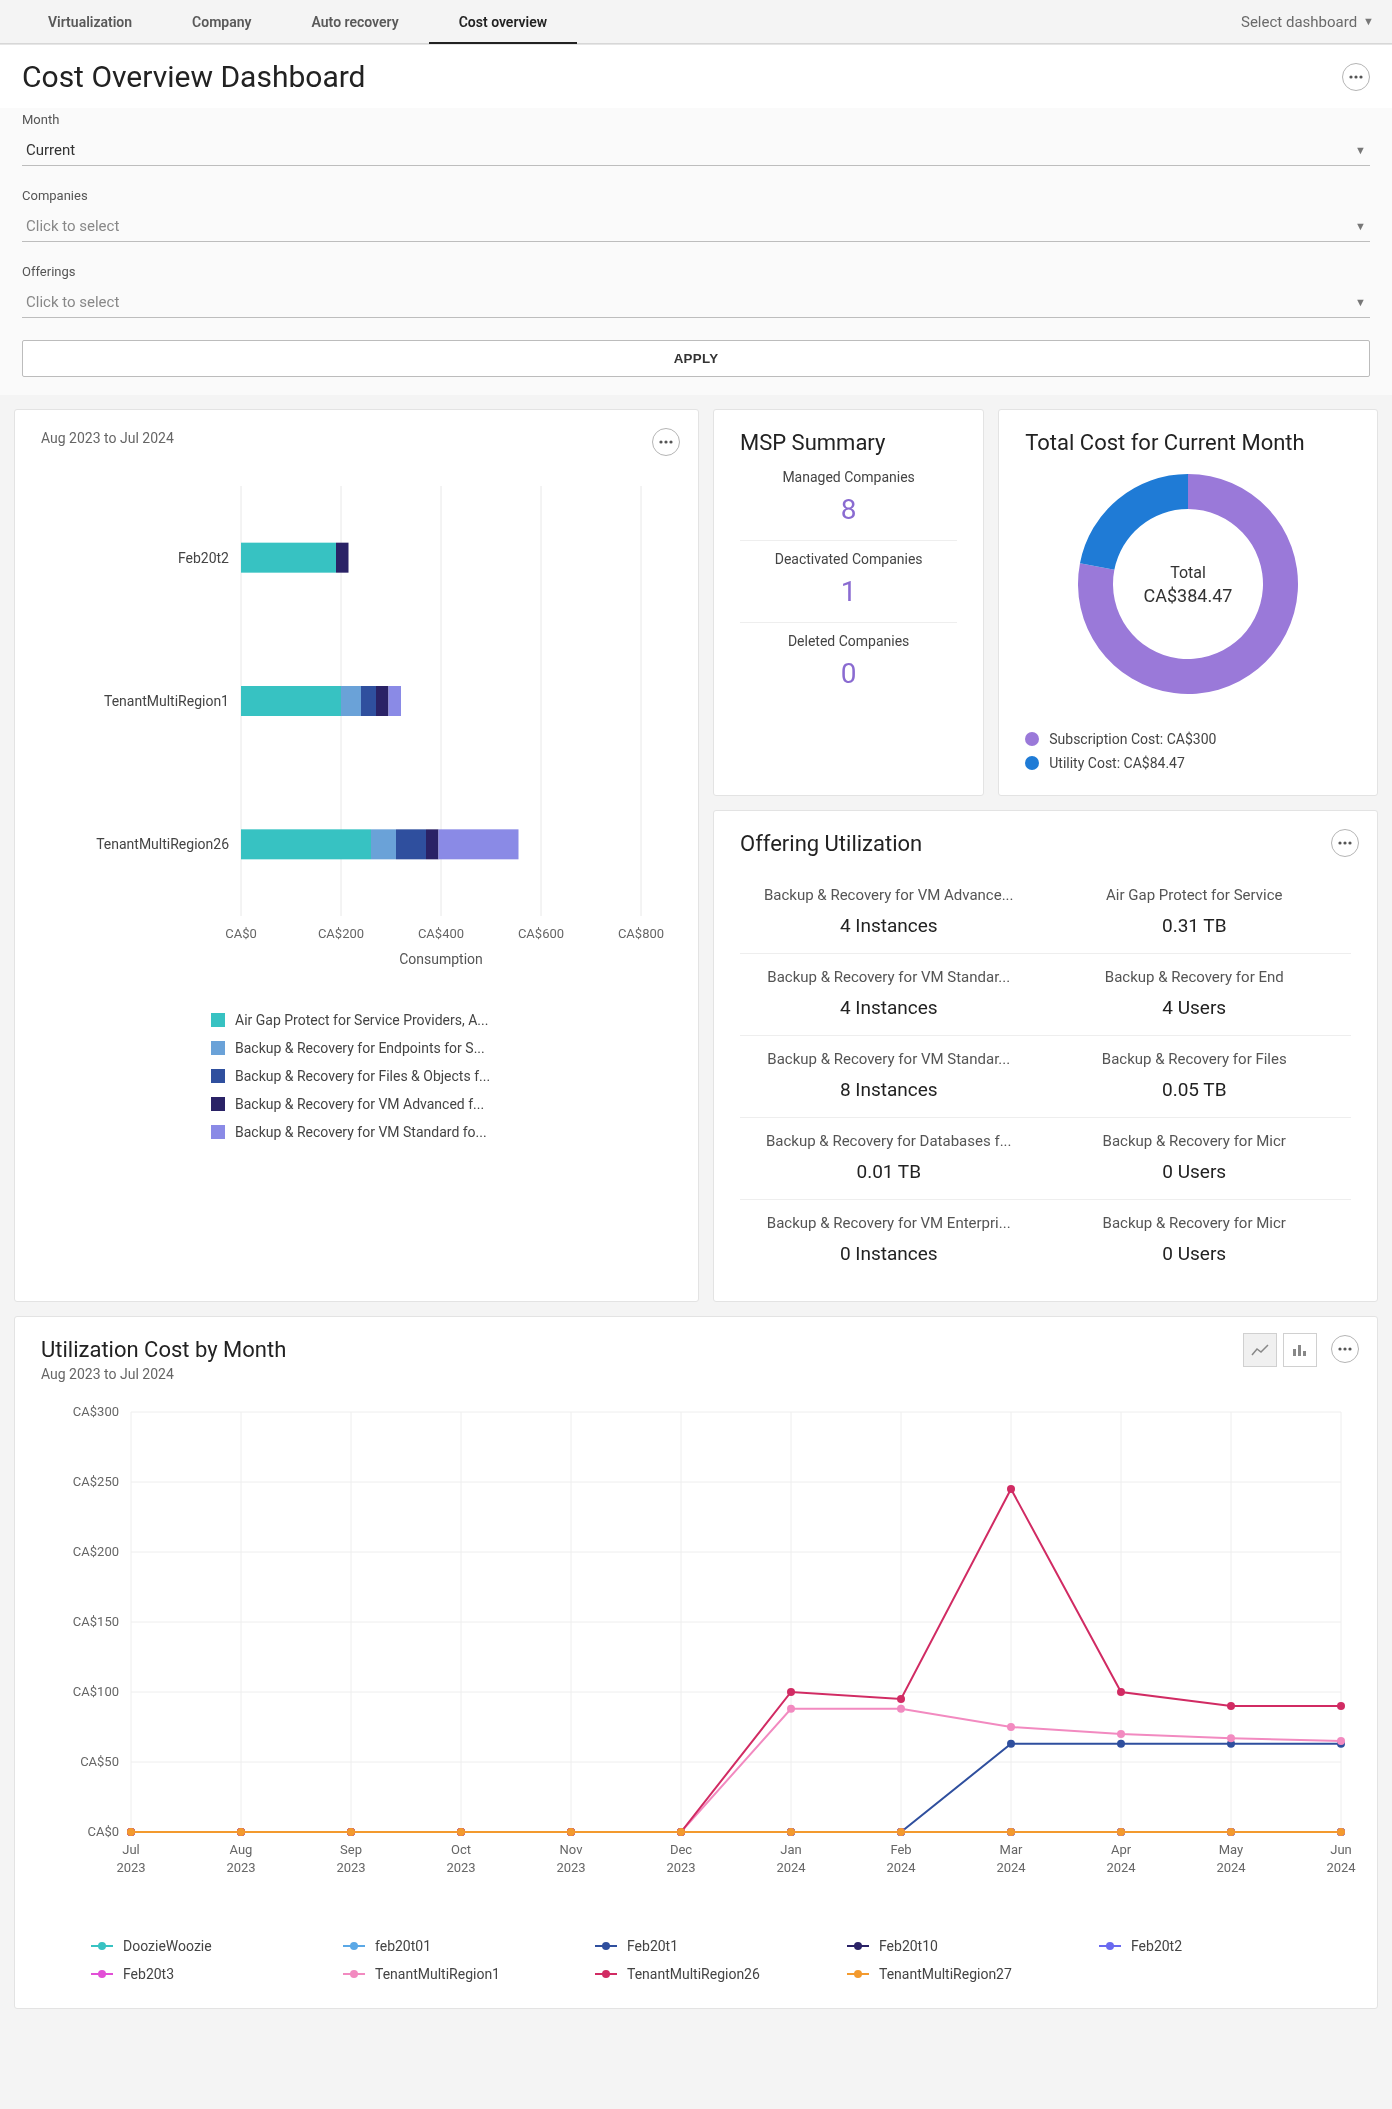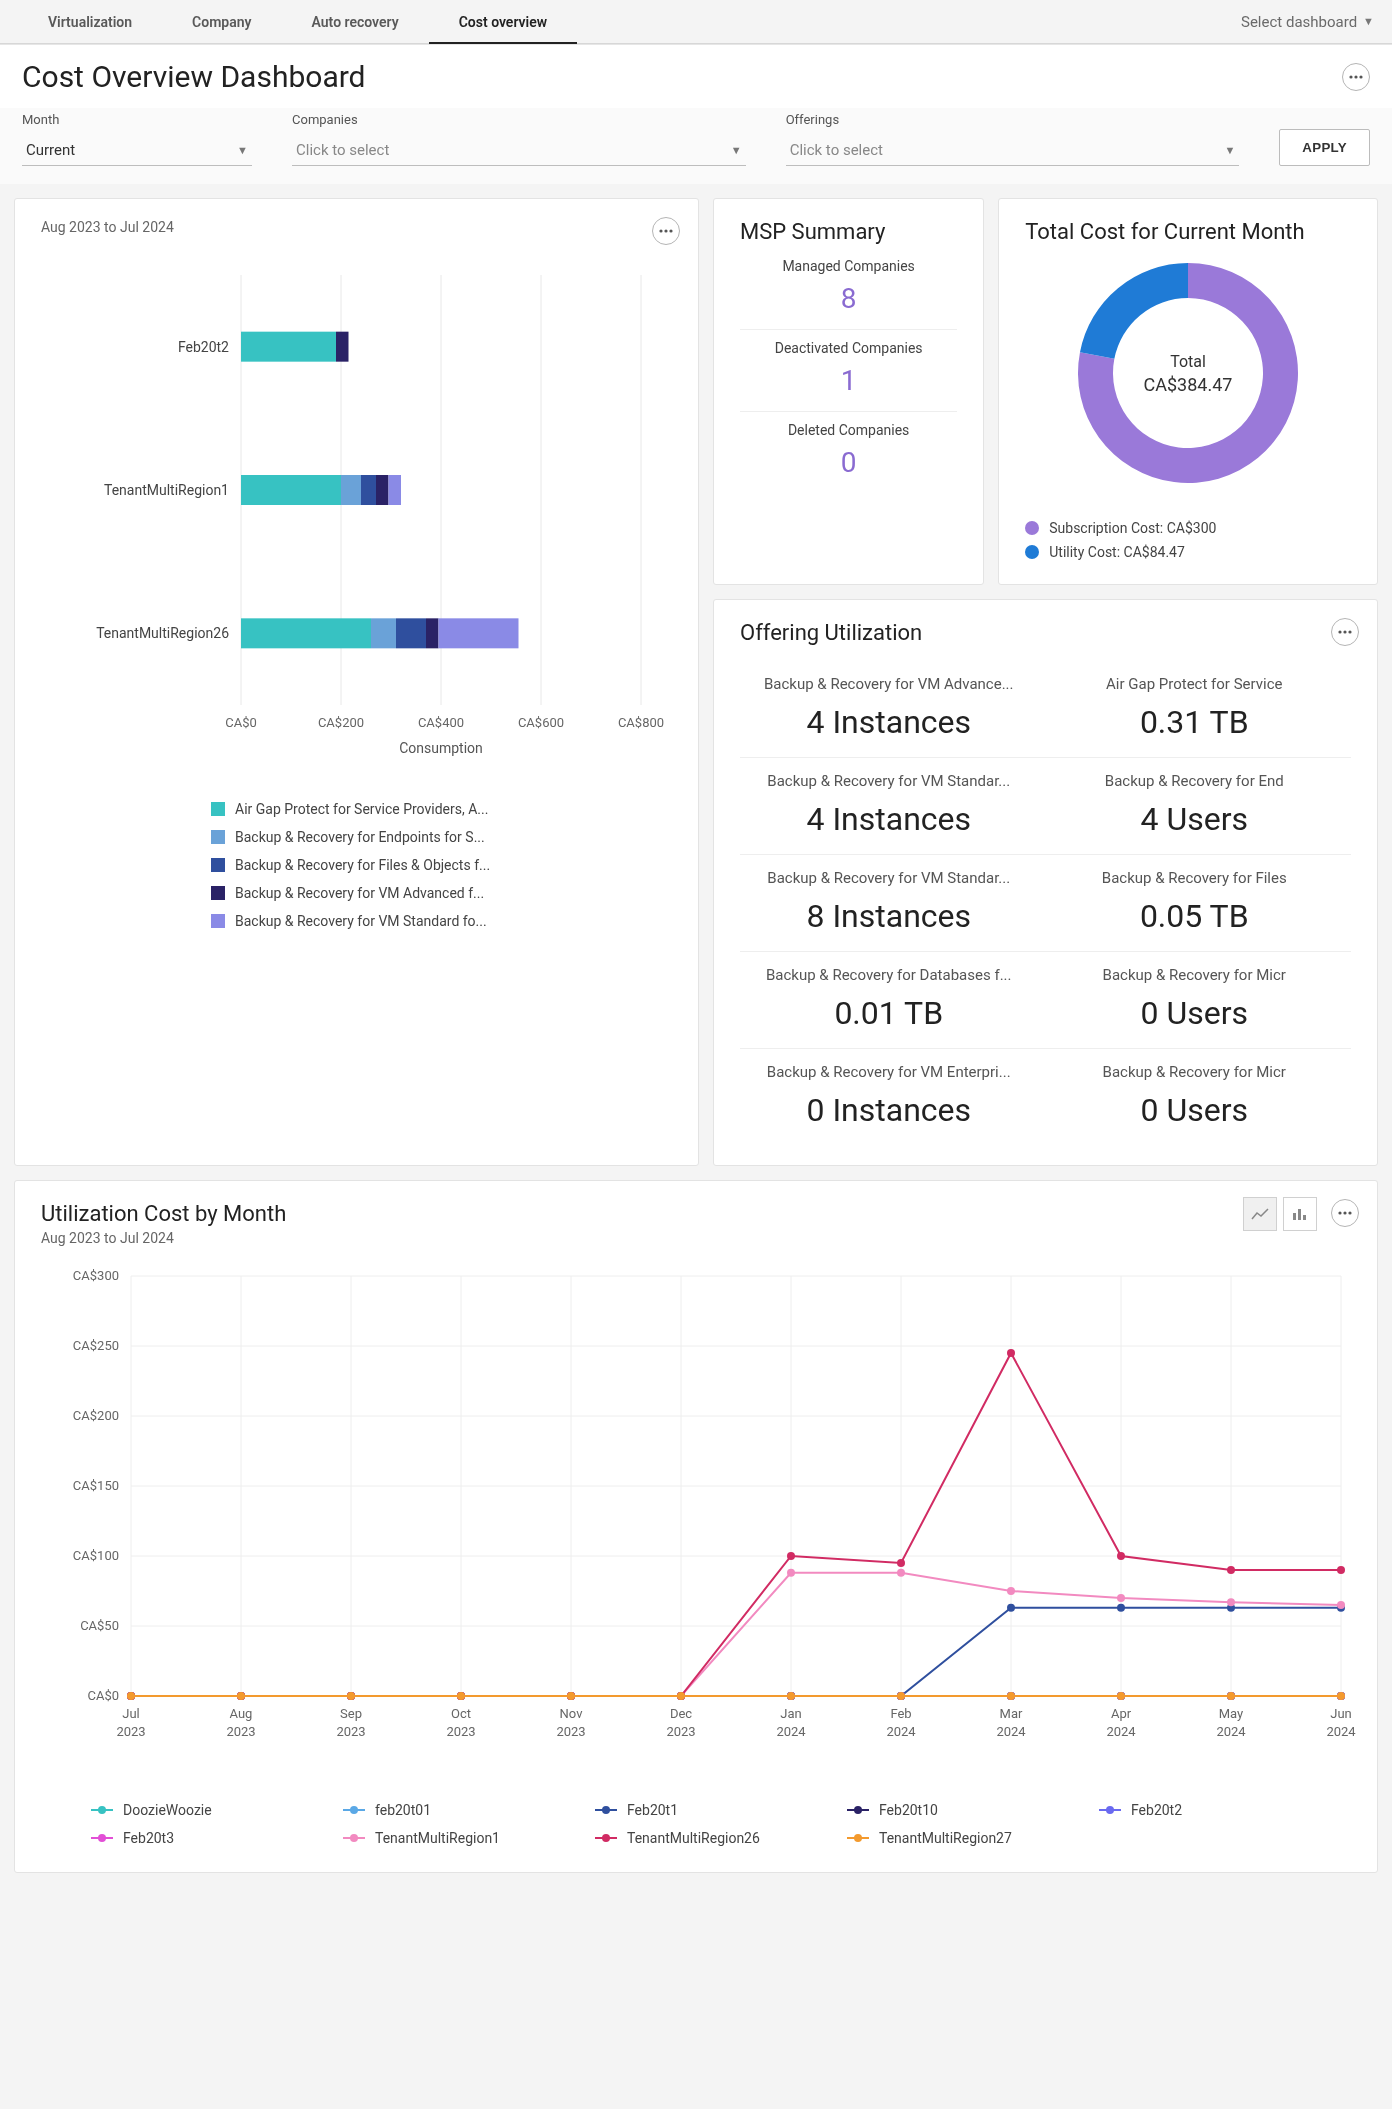--- a/index.html
+++ b/index.html
@@ -42,22 +42,22 @@
   padding: 14px 22px 14px;
 }
 h1 { font-weight: 400; font-size: 30px; color: #222; }
 .round-btn {
   margin-left: auto;
   width: 28px; height: 28px; border: 1px solid #b5b5b5; border-radius: 50%;
   display: flex; align-items: center; justify-content: center;
   cursor: pointer; background: #fff;
 }
 .filters {
-  display: flex; gap: 40px; align-items: flex-end;
-  padding: 4px 22px 18px; background: #fafafa;
+  display: flex; gap: 22px; 
+  padding: 4px 22px 18px; background: #fafafa; flex-direction: column;
 }
 .field { display: flex; flex-direction: column; gap: 6px; }
 .field label { color: #555; font-size: 13px; }
 .select {
   display: flex; align-items: center; justify-content: space-between;
   border: none; border-bottom: 1px solid #bdbdbd; padding: 8px 4px 6px;
   color: #333; background: transparent; min-width: 230px; cursor: pointer;
   font-size: 15px;
 }
 .select.placeholder { color: #888; }
@@ -100,21 +100,21 @@
 
 .donut-wrap { display: flex; flex-direction: column; align-items: center; }
 .donut-legend { margin-top: 18px; align-self: stretch; }
 .donut-legend .row { display: flex; align-items: center; gap: 10px; padding: 4px 0; color: #444; font-size: 14px; }
 .legend-swatch { width: 14px; height: 14px; border-radius: 50%; }
 
 .offutil-grid { display: grid; grid-template-columns: 1fr 1fr; }
 .offutil-cell { padding: 14px 8px 16px 0; border-top: 1px solid #eee; text-align: center; }
 .offutil-cell:nth-child(-n+2) { border-top: none; }
 .offutil-cell .name { color: #555; font-size: 15px; margin-bottom: 10px; white-space: nowrap; overflow: hidden; text-overflow: ellipsis; }
-.offutil-cell .val { font-size: 32px; color: #222; font-weight: 400; }
+.offutil-cell .val { font-size: 19px; color: #222; font-weight: 400; }
 
 .legend { margin-top: 20px; }
 .legend .row { display: flex; align-items: center; gap: 10px; padding: 6px 0; color: #444; }
 .legend .sq { width: 14px; height: 14px; }
 
 .chart-tools { position: absolute; top: 16px; right: 60px; display: flex; gap: 6px; }
 .tool-btn { width: 34px; height: 34px; border: 1px solid #d0d0d0; background: #fff; display: flex; align-items: center; justify-content: center; cursor: pointer; }
 .tool-btn.active { background: #f0f0f0; }
 svg { display: block; }
 .chevron { font-size: 11px; color: #777; }

